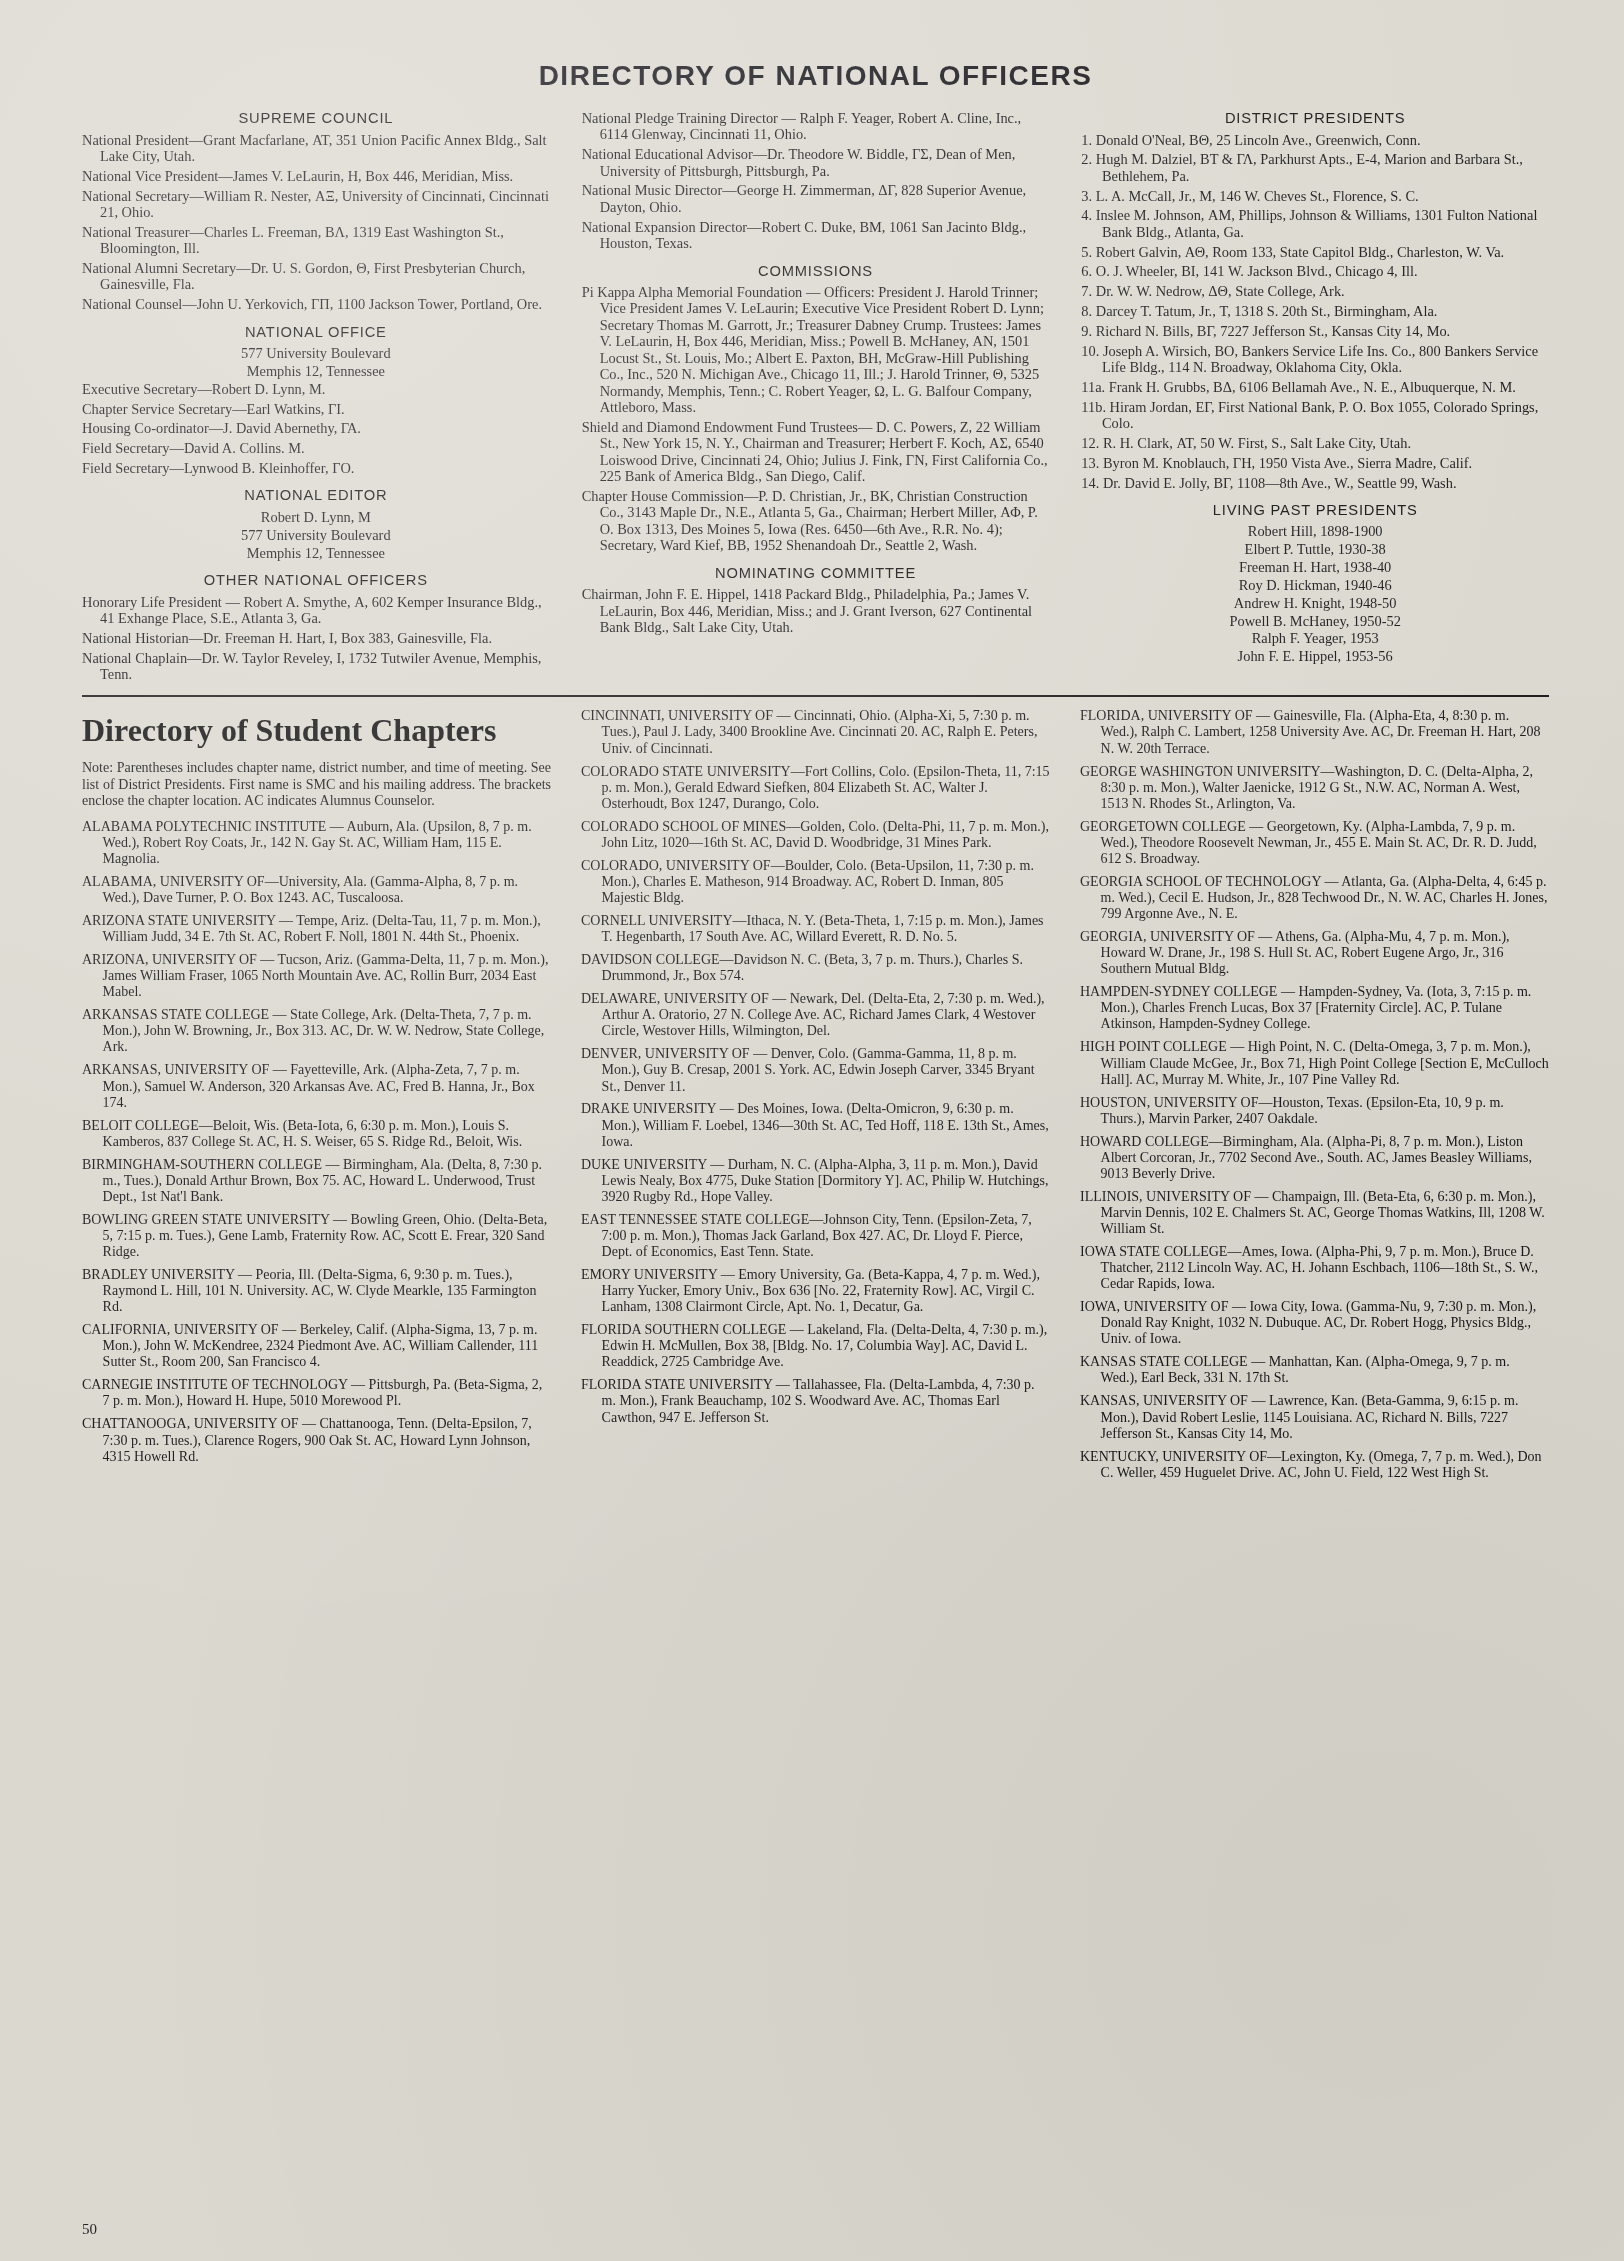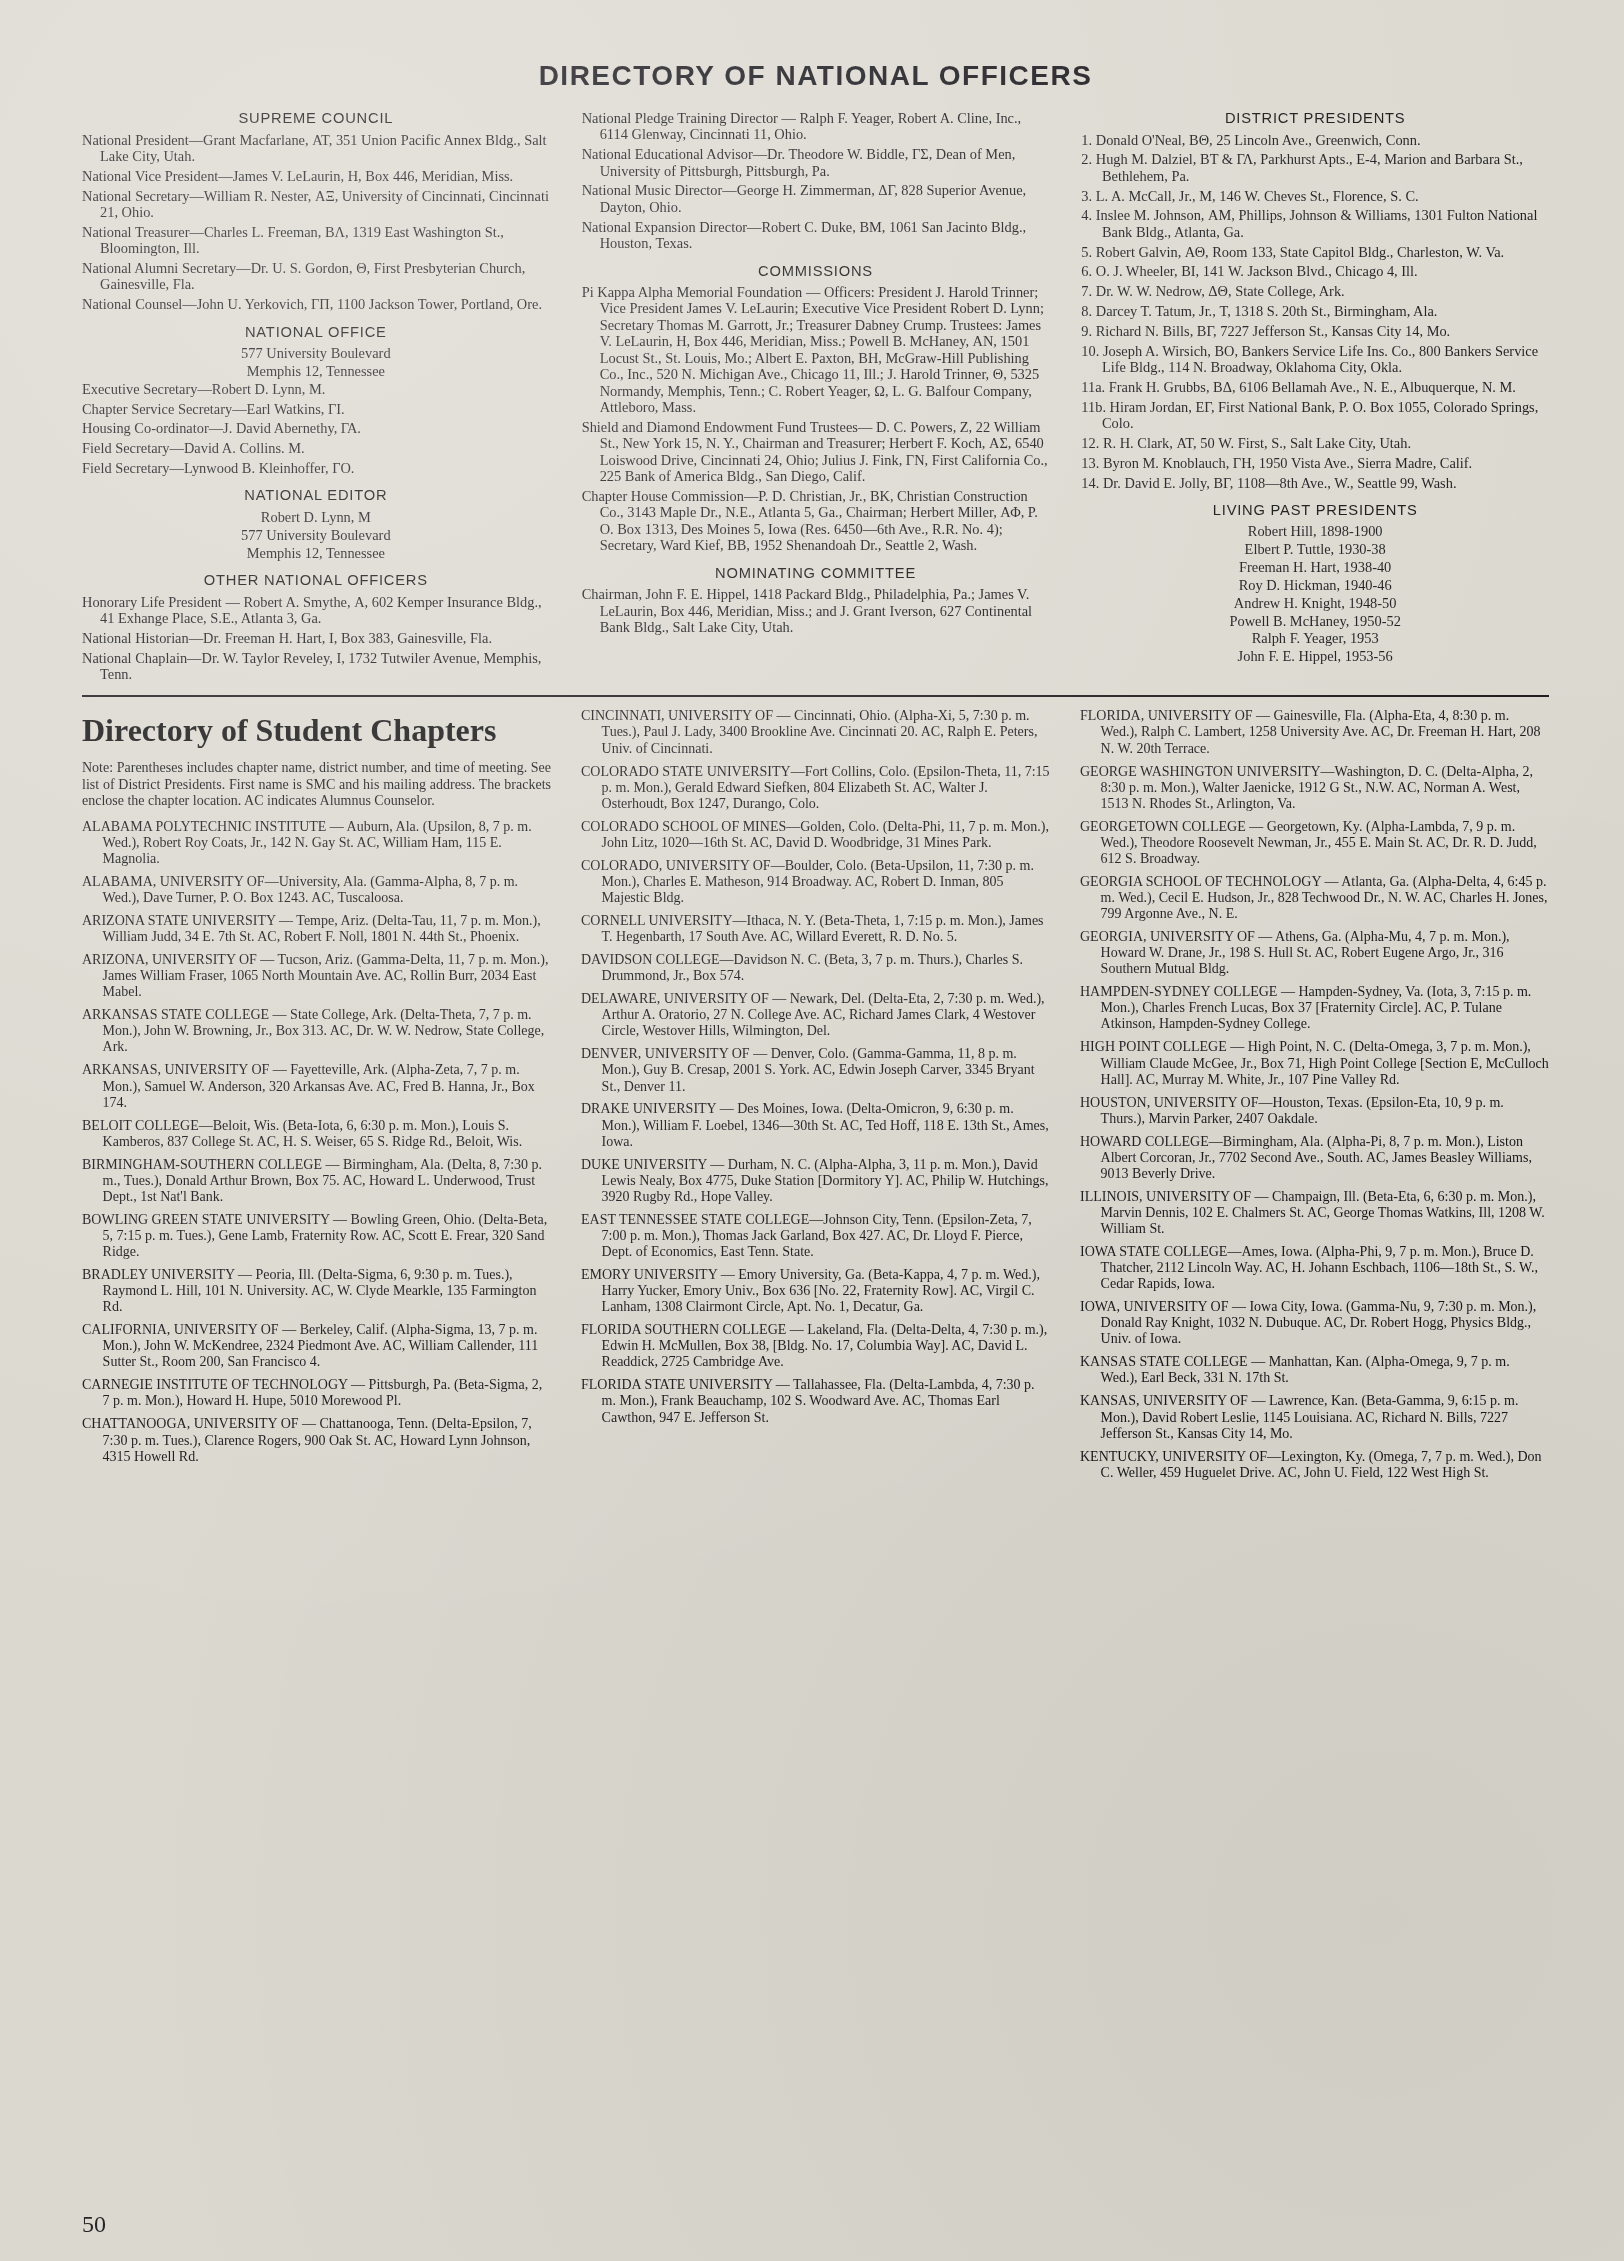--- a/index.html
+++ b/index.html
@@ -105,21 +105,21 @@
     margin:0 0 6.9px 0;
     padding-left:20.6px;
     text-indent:-20.6px;
     color:#18181b;
     text-align:left;
   }
   .pagenum{
     position:absolute;
     left:82px;
     bottom:23px;
-    font-size:24px;
+    font-size:15px;
     color:#26262a;
     font-family:"Liberation Serif", serif;
   }
 </style>
 </head>
 <body>
 
 <div class="page">
 
   <h1 class="title">DIRECTORY OF NATIONAL OFFICERS</h1>

